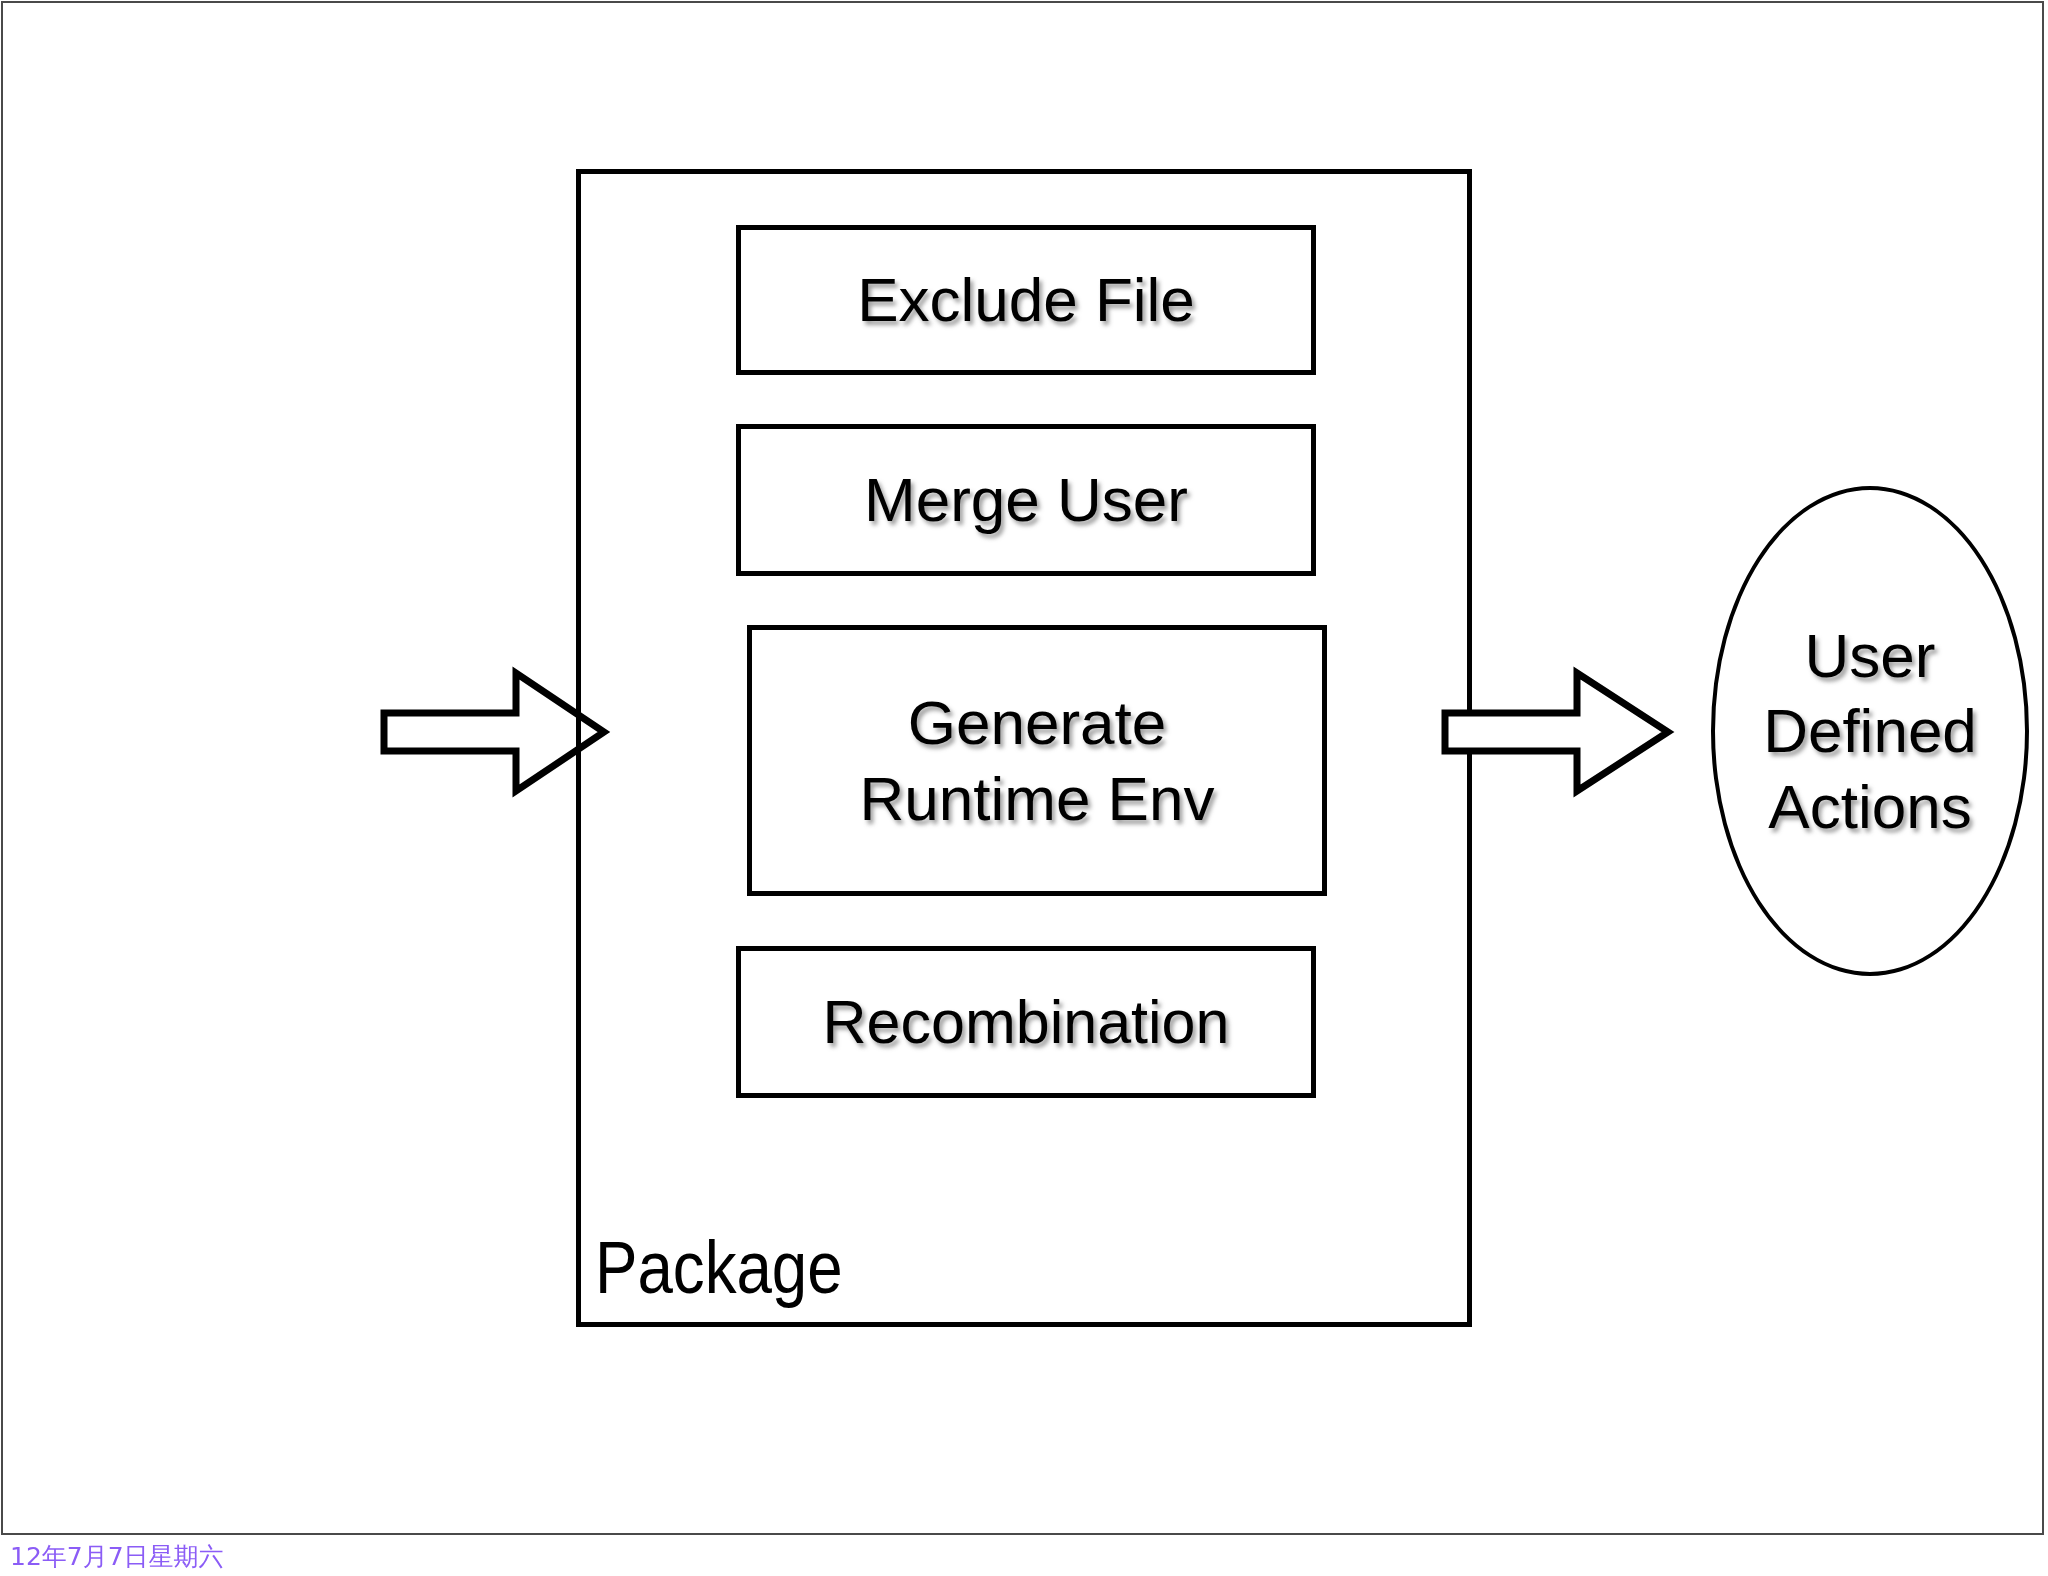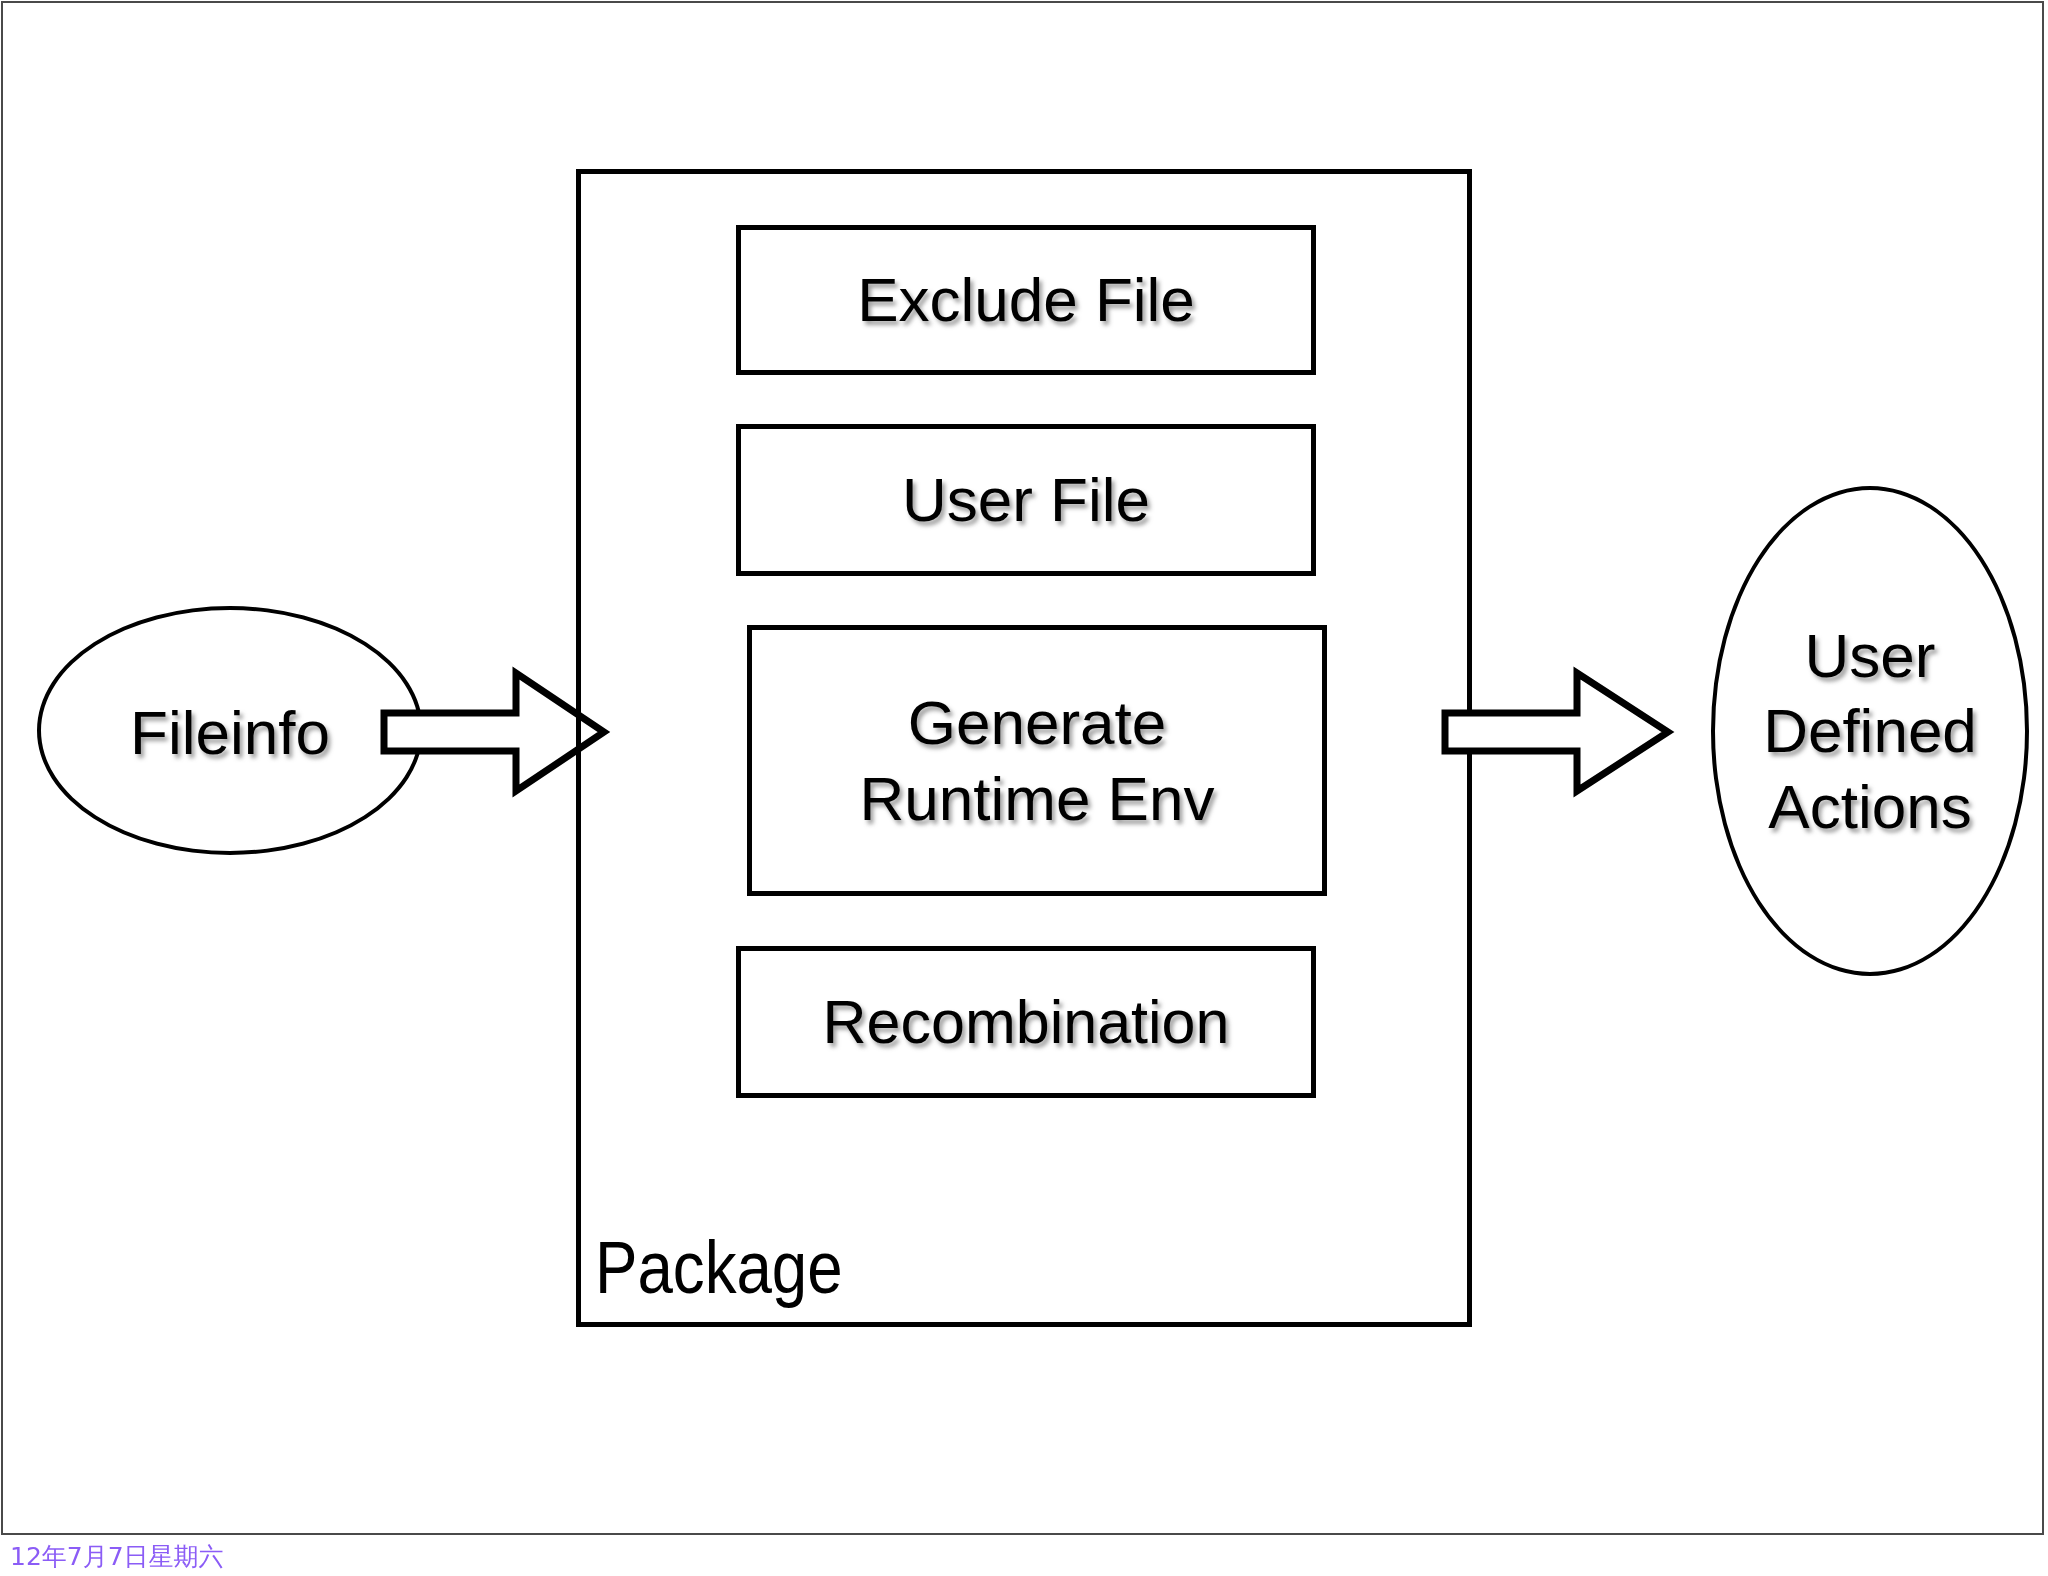--- a/index.html
+++ b/index.html
@@ -159,40 +159,37 @@
   #arrow-left  { left: 375px; top: 662px; width: 232px; height: 134px; }
   #arrow-right { left: 1436px; top: 662px; width: 236px; height: 134px; }
 </style>
 </head>
 <body>
 
 <div id="slide">
 
   <div class="slide-frame">
 
-    <div class="ellipse-fileinfo">
-      <span class="label shadow-text">Fileinfo</span>
-    </div>
 
     <div class="arrow" id="arrow-left">
       <svg width="232" height="134" viewBox="0 0 232 134">
         <polygon points="6,48 138,48 138,8 226,67 138,126 138,86 6,86" fill="#ffffff" stroke="#000000" stroke-width="7" stroke-linejoin="miter"></polygon>
       </svg>
     </div>
 
     <div class="package-box"></div>
 
     <div class="package-label">Package</div>
 
     <div class="proc-box" id="box-exclude">
       <span class="label shadow-text">Exclude File</span>
     </div>
 
     <div class="proc-box" id="box-merge">
-      <span class="label shadow-text">User File</span>
+      <span class="label shadow-text">Merge User</span>
     </div>
 
     <div class="proc-box" id="box-generate">
       <span class="label shadow-text">Generate
 Runtime Env</span>
     </div>
 
     <div class="proc-box" id="box-recombination">
       <span class="label shadow-text">Recombination</span>
     </div>

